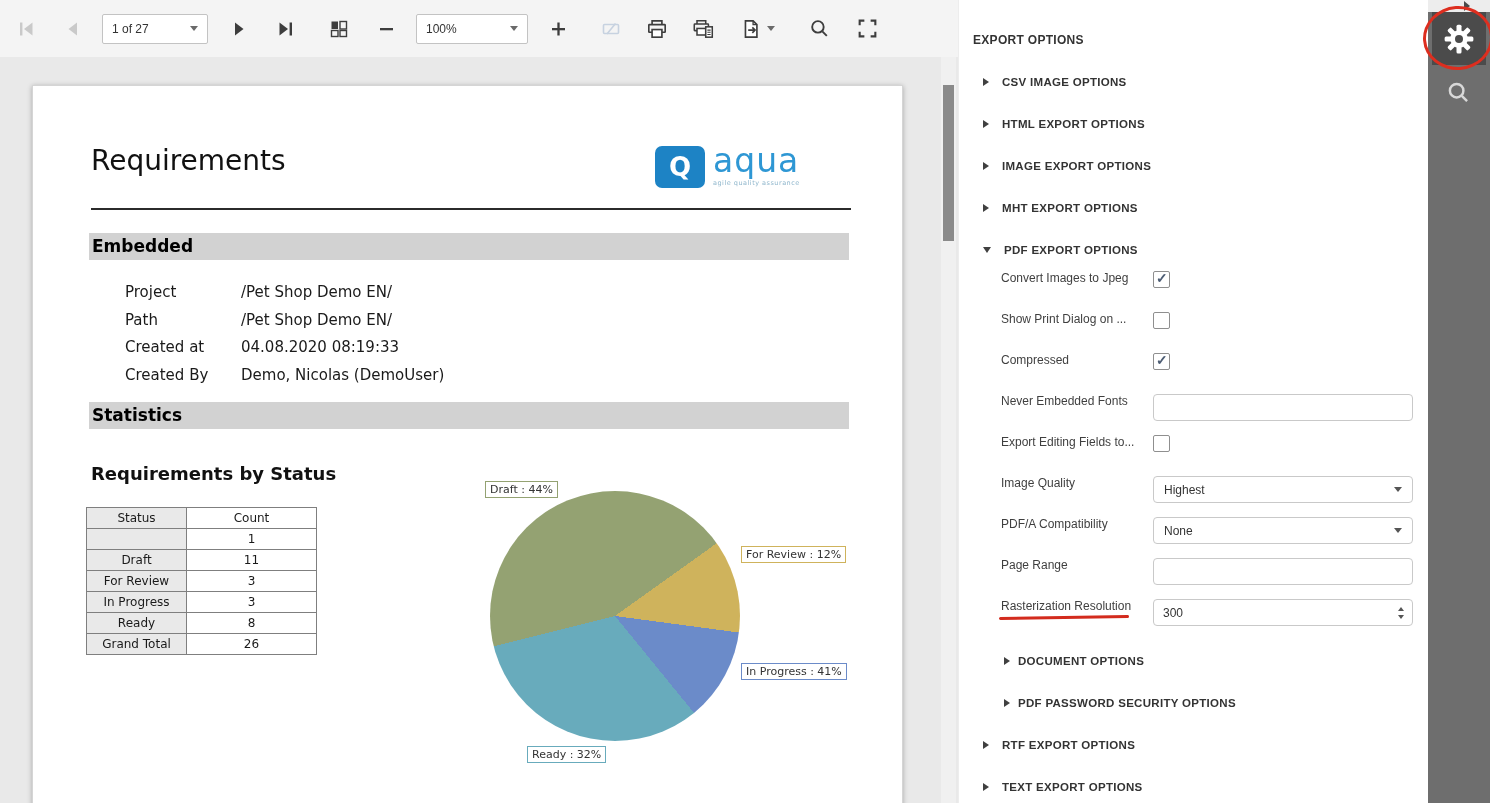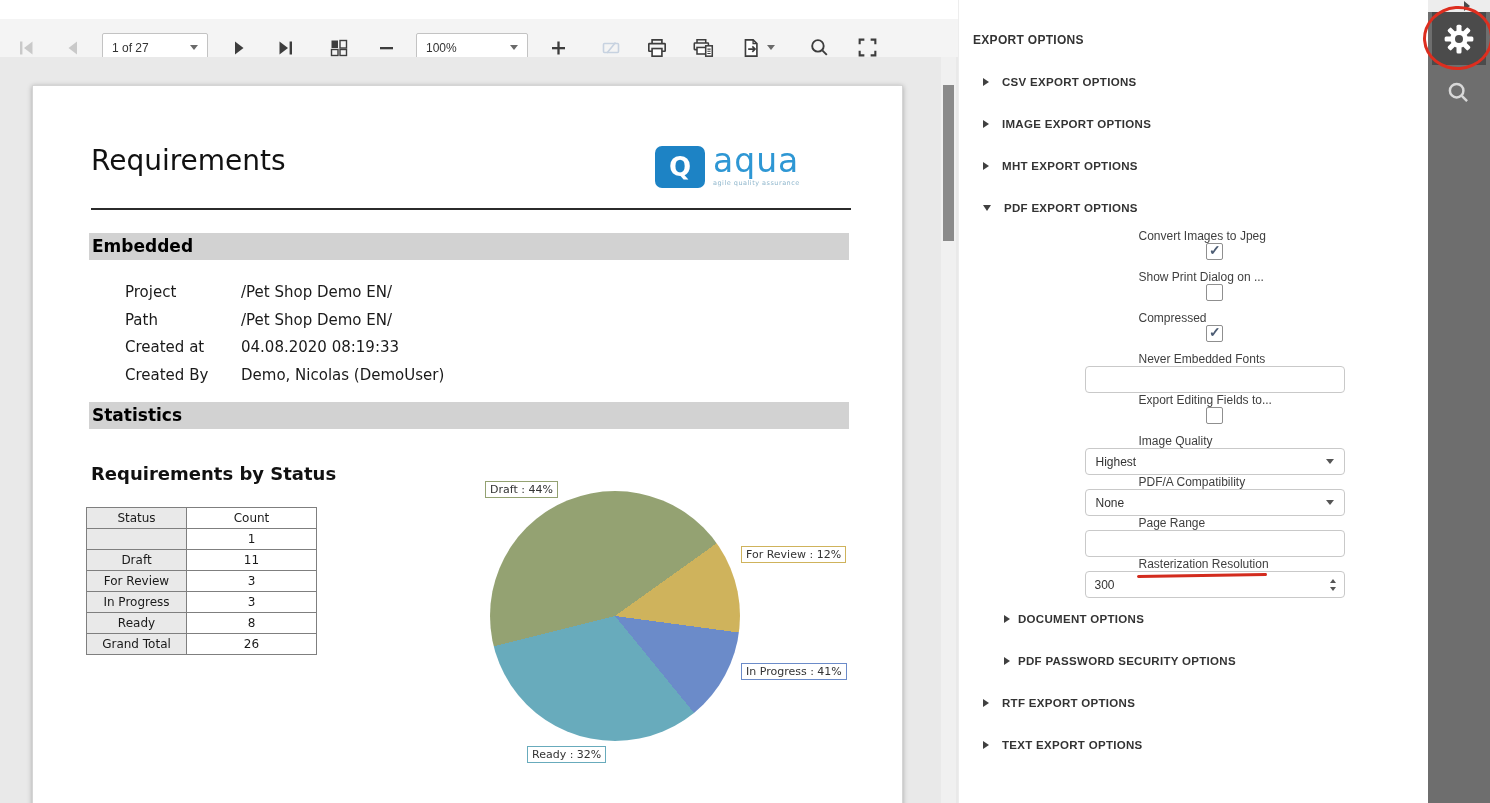--- a/index.html
+++ b/index.html
@@ -2,21 +2,21 @@
 <html><head>
 <meta charset="utf-8">
 <style>
   * { margin:0; padding:0; box-sizing:border-box; }
   html,body { width:1490px; height:803px; overflow:hidden; background:#fff;
     font-family:"Liberation Sans", sans-serif; }
   .app { position:relative; width:1490px; height:803px; background:#fff; }
 
   
   .toolbar { position:absolute; left:0; top:0; width:958px; height:57px;
-    background:#f4f4f4; display:flex; align-items:center;margin-top:19px; }
+    background:#f4f4f4; display:flex; align-items:center; }
   .tb-btn { width:34px; height:34px; display:flex; align-items:center; justify-content:center; cursor:pointer; }
   .tb-select { height:30px; background:#fff; border:1px solid #c3c3c3; border-radius:2px;
     display:flex; align-items:center; justify-content:space-between; padding:0 9px;
     font-size:12px; color:#333; cursor:pointer; }
   .caret-down { width:0; height:0; border-top:5px solid #6a6a6a;
     border-left:4px solid transparent; border-right:4px solid transparent; }
 
   
   .doc-area { position:absolute; left:0; top:57px; width:958px; height:746px;
     background:#e9e9e9; overflow:hidden; }
@@ -54,21 +54,21 @@
   .panel { position:absolute; left:958px; top:0; width:470px; height:803px; background:#fff;
     border-left:1px solid #ededed; overflow:hidden; }
   .panel-title { margin:33px 16px 0 14px; font-size:12px; font-weight:bold; color:#333; letter-spacing:.3px; }
   .panel-list { margin-top:14px; }
   .sec-row { height:42px; display:flex; align-items:center; padding-left:24px; gap:13px; cursor:pointer; }
   .sec-label { font-size:11.5px; font-weight:bold; color:#333; letter-spacing:.3px; }
   .tri-r { width:0; height:0; border-left:6px solid #404040;
     border-top:4px solid transparent; border-bottom:4px solid transparent; }
   .tri-d { width:0; height:0; border-top:6px solid #404040;
     border-left:4px solid transparent; border-right:4px solid transparent; }
-  .field-row { height:41px; display:flex; align-items:center; padding-left:42px; position:relative;flex-direction:column; }
+  .field-row { height:41px; display:flex; align-items:flex-start; padding-left:42px; position:relative; }
   .field-label { width:152px; font-size:12px; color:#3f3f3f; position:relative; }
   .red-underline { position:absolute; left:-2px; bottom:-6px; width:130px; height:3px;
     background:#d32b1e; border-radius:3px; transform:rotate(-.8deg); pointer-events:none; }
   .checkbox { width:17px; height:17px; border:1px solid #8f8f8f; border-radius:2px; background:#fff;
     position:relative; cursor:pointer; flex:0 0 auto; }
   .checkbox.checked::after { content:"✓"; position:absolute; left:2px; top:-2px;
     font-size:14px; font-weight:bold; color:#4d5d74; }
   .text-input { width:260px; height:27px; border:1px solid #c9c9c9; border-radius:4px;
     font:12px "Liberation Sans", sans-serif; color:#333; padding:0 9px; background:#fff; outline:none; }
   .selectbox { width:260px; height:27px; border:1px solid #c9c9c9; border-radius:4px; background:#fff;
@@ -277,21 +277,25 @@
   <div class="v-scrollbar">
     <div class="v-thumb"></div>
   </div>
 
   <div class="panel">
     <div class="panel-title">EXPORT OPTIONS</div>
     <div class="panel-list">
 
       <div class="sec-row">
         <span class="tri-r"></span>
-        <span class="sec-label">CSV EXPORT OPTIONS</span>
+        <span class="sec-label">CSV IMAGE OPTIONS</span>
+      </div>
+      <div class="sec-row">
+        <span class="tri-r"></span>
+        <span class="sec-label">HTML EXPORT OPTIONS</span>
       </div>
       <div class="sec-row">
         <span class="tri-r"></span>
         <span class="sec-label">IMAGE EXPORT OPTIONS</span>
       </div>
       <div class="sec-row">
         <span class="tri-r"></span>
         <span class="sec-label">MHT EXPORT OPTIONS</span>
       </div>
       <div class="sec-row">

